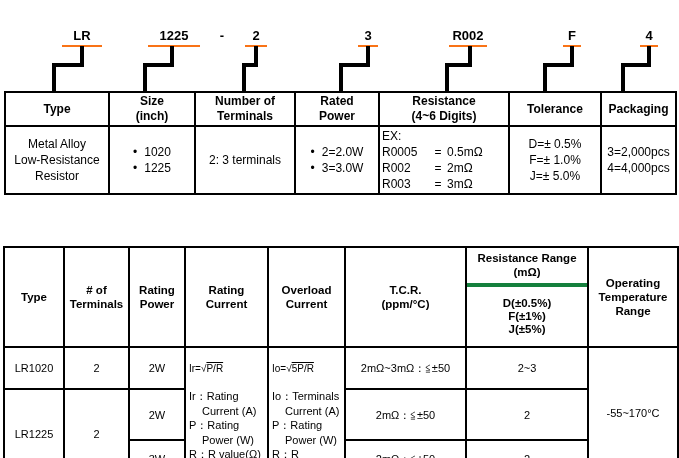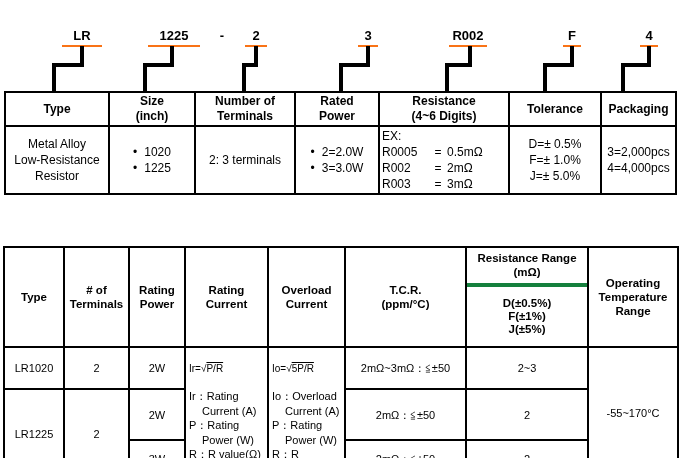--- a/index.html
+++ b/index.html
@@ -228,21 +228,21 @@
           <div class="indent">Power (W)</div>
           <div>R：R value(Ω)</div>
         </div>
       </td>
       <td class="cur-cell" rowspan="3">
         <div class="formula-row">
           <span>Io=√</span>
               <span class="radicand">5P/R</span>
         </div>
         <div class="legend">
-          <div>Io：Overload</div>
+          <div>Io：Terminals</div>
           <div class="indent">Current (A)</div>
           <div>P：Rating</div>
           <div class="indent">Power (W)</div>
           <div>R：R value(Ω)</div>
         </div>
       </td>
       <td>2mΩ~3mΩ：≦±50</td>
       <td>2~3</td>
       <td rowspan="3">-55~170°C</td>
     </tr>

